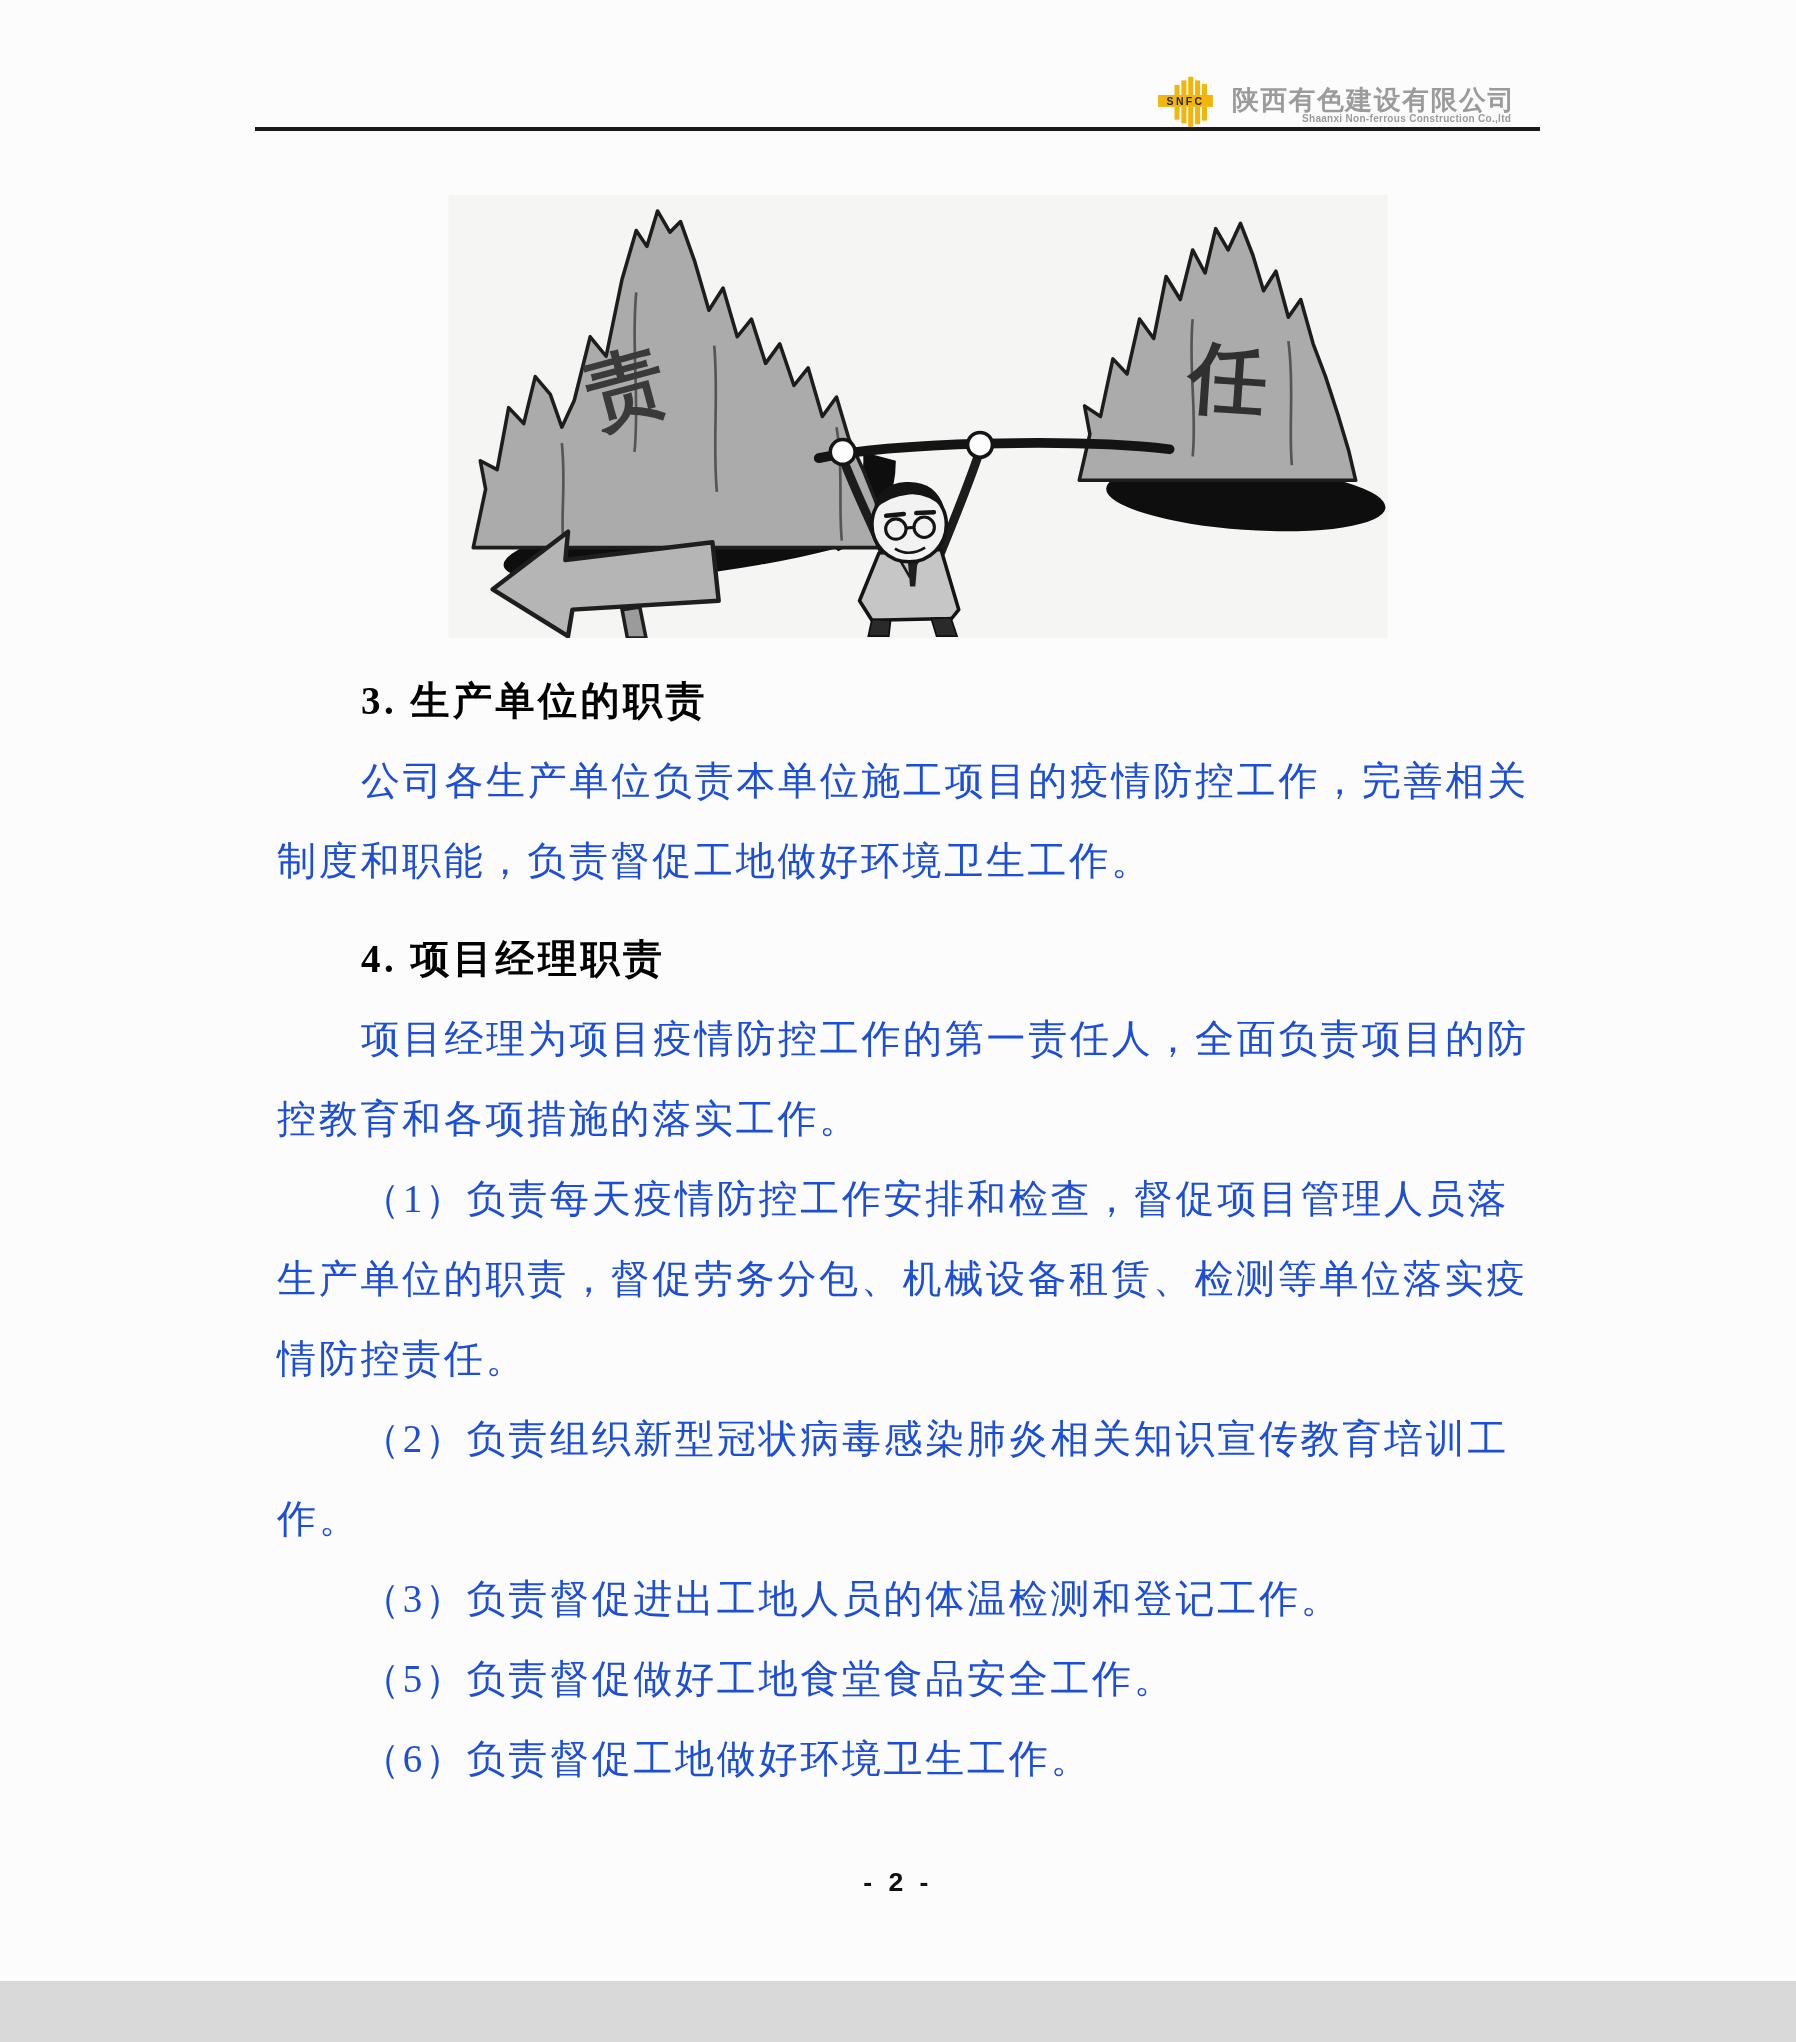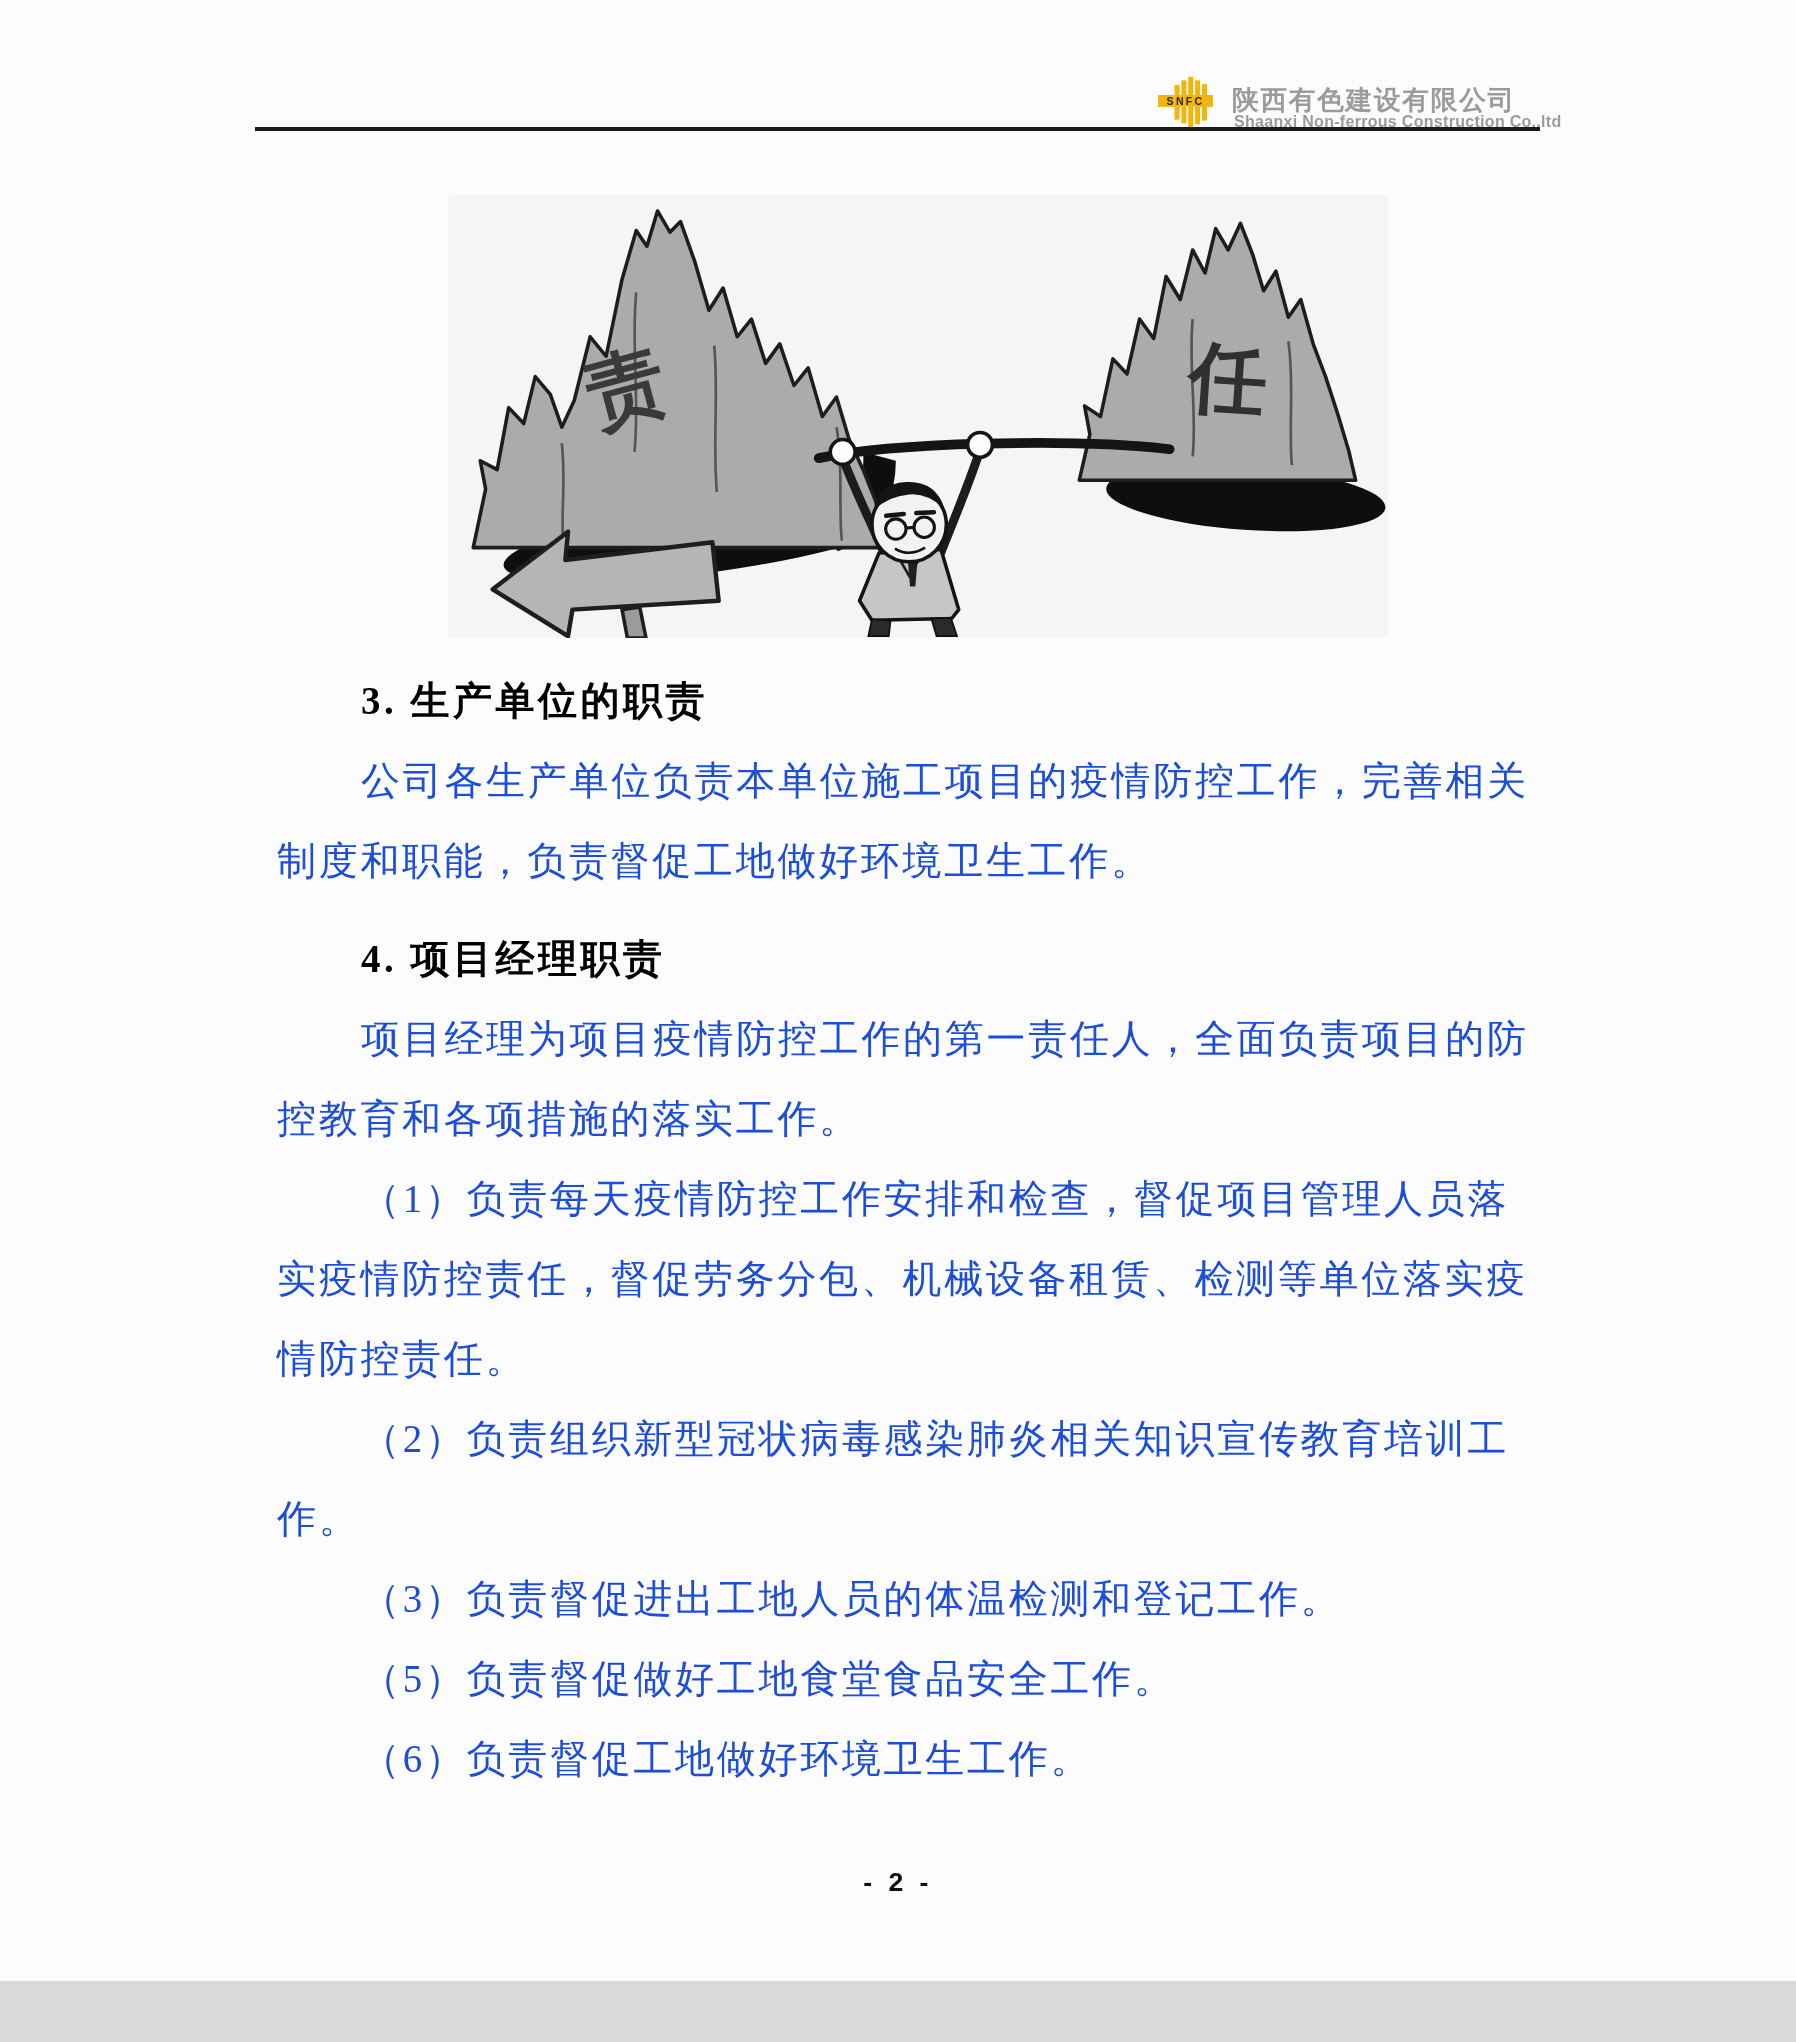--- a/index.html
+++ b/index.html
@@ -9,23 +9,23 @@
   }
 
   
   .emblem { position:absolute; left:1156px; top:74px; width:59px; height:53px; }
   .company-cn {
     position:absolute; left:1232px; top:82px;
     font-family:"Liberation Sans", sans-serif; font-weight:600;
     font-size:26.6px; letter-spacing:1.8px; color:#9b9b9b; white-space:nowrap;
   }
   .company-en {
-    position:absolute; left:1234px; top:113px;
+    position:absolute; left:1302px; top:113px;
     font-family:"Liberation Sans", sans-serif; font-weight:700;
-    font-size:16px; letter-spacing:0.3px; color:#9b9b9b; white-space:nowrap;
+    font-size:10px; letter-spacing:0.3px; color:#9b9b9b; white-space:nowrap;
   }
   .header-rule { position:absolute; left:255px; top:127px; width:1285px; height:3.5px; background:#1a1a1a; }
 
   
   .illustration { position:absolute; left:448px; top:195px; width:940px; height:443px; }
   .illustration text { font-family:"Liberation Serif", serif; font-weight:bold; }
 
   
   .content { position:absolute; left:277px; top:661px; width:1255px; }
   .heading {
@@ -141,21 +141,21 @@
 
   <div class="content">
     <div class="heading">3. 生产单位的职责</div>
     <div class="line indent">公司各生产单位负责本单位施工项目的疫情防控工作，完善相关</div>
     <div class="line">制度和职能，负责督促工地做好环境卫生工作。</div>
 
     <div class="heading h4">4. 项目经理职责</div>
     <div class="line indent">项目经理为项目疫情防控工作的第一责任人，全面负责项目的防</div>
     <div class="line">控教育和各项措施的落实工作。</div>
     <div class="line indent">（1）负责每天疫情防控工作安排和检查，督促项目管理人员落</div>
-    <div class="line">实疫情防控责任，督促劳务分包、机械设备租赁、检测等单位落实疫</div>
+    <div class="line">生产单位的职责，督促劳务分包、机械设备租赁、检测等单位落实疫</div>
     <div class="line">情防控责任。</div>
     <div class="line indent">（2）负责组织新型冠状病毒感染肺炎相关知识宣传教育培训工</div>
     <div class="line">作。</div>
     <div class="line indent">（3）负责督促进出工地人员的体温检测和登记工作。</div>
     <div class="line indent">（5）负责督促做好工地食堂食品安全工作。</div>
     <div class="line indent">（6）负责督促工地做好环境卫生工作。</div>
   </div>
 
   <div class="page-number">- 2 -</div>
 </div>

